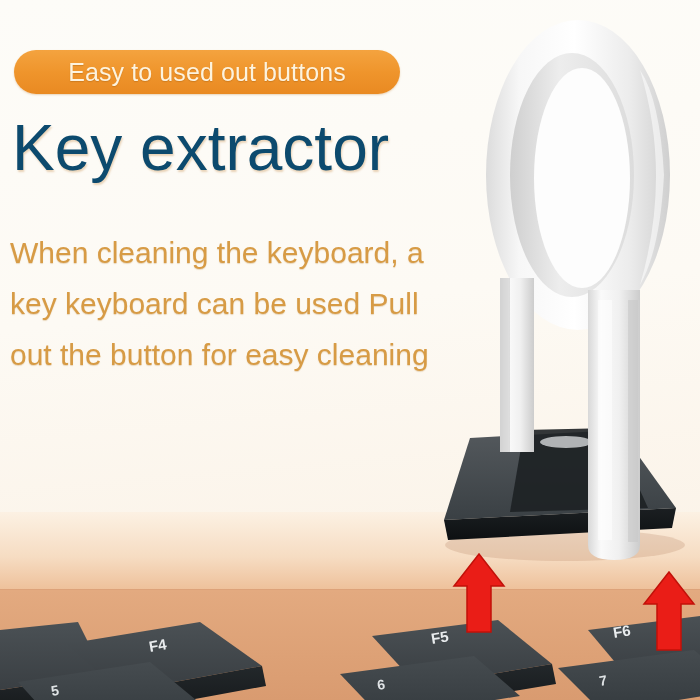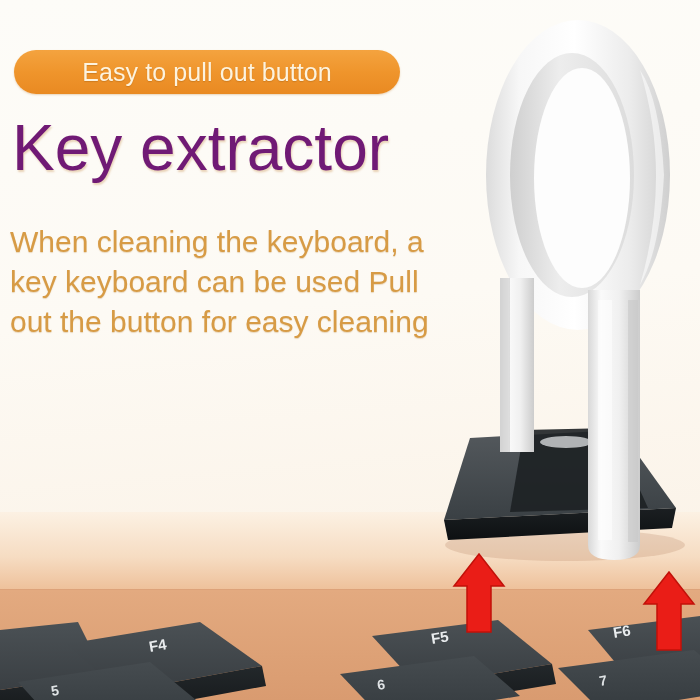--- a/index.html
+++ b/index.html
@@ -64,37 +64,38 @@
     white-space: nowrap;
     text-shadow: 0 1px 1px rgba(170,100,20,.45);
   }
 
   
   .headline {
     position: absolute;
     left: 12px; top: 116px;
     font-size: 64px;
     line-height: 1;
-    color: #701a75;
+    color: #0c4a6e;
     white-space: nowrap;
     text-shadow: 1px 2px 2px rgba(190,120,40,.30);
   }
 
   
   .body-copy {
     position: absolute;
     left: 10px; top: 222px;
     width: 500px;
   }
   .body-line {
     font-size: 30px;
     line-height: 40px;
     color: #d79b45;
     white-space: nowrap;
     text-shadow: 0 1px 1px rgba(190,135,60,.30);
+    margin-top: 11px;
   }
 
   
   .tool { position: absolute; left: 0; top: 0; width: 700px; height: 700px; }
 
   
   .arrow { position: absolute; }
 
   
   .keys { position: absolute; left: 0; top: 600px; width: 700px; height: 100px; }
@@ -225,21 +226,21 @@
 
   <svg class="arrow" style="left:452px; top:552px; width:54px; height:82px;" viewBox="0 0 54 82">
     <path d="M27,2 L52,34 L39,34 L39,80 L15,80 L15,34 L2,34 Z" fill="#ea1d17" stroke="#c21109" stroke-width="1.5"></path>
   </svg>
 
   <svg class="arrow" style="left:642px; top:570px; width:54px; height:82px;" viewBox="0 0 54 82">
     <path d="M27,2 L52,34 L39,34 L39,80 L15,80 L15,34 L2,34 Z" fill="#ea1d17" stroke="#c21109" stroke-width="1.5"></path>
   </svg>
 
   <div class="badge">
-    <span class="badge-text">Easy to pull out button</span>
+    <span class="badge-text">Easy to used out buttons</span>
   </div>
 
   <div class="headline">Key extractor</div>
 
   <div class="body-copy">
     <div class="body-line">When cleaning the keyboard, a</div>
     <div class="body-line">key keyboard can be used Pull</div>
     <div class="body-line">out the button for easy cleaning</div>
   </div>
 

